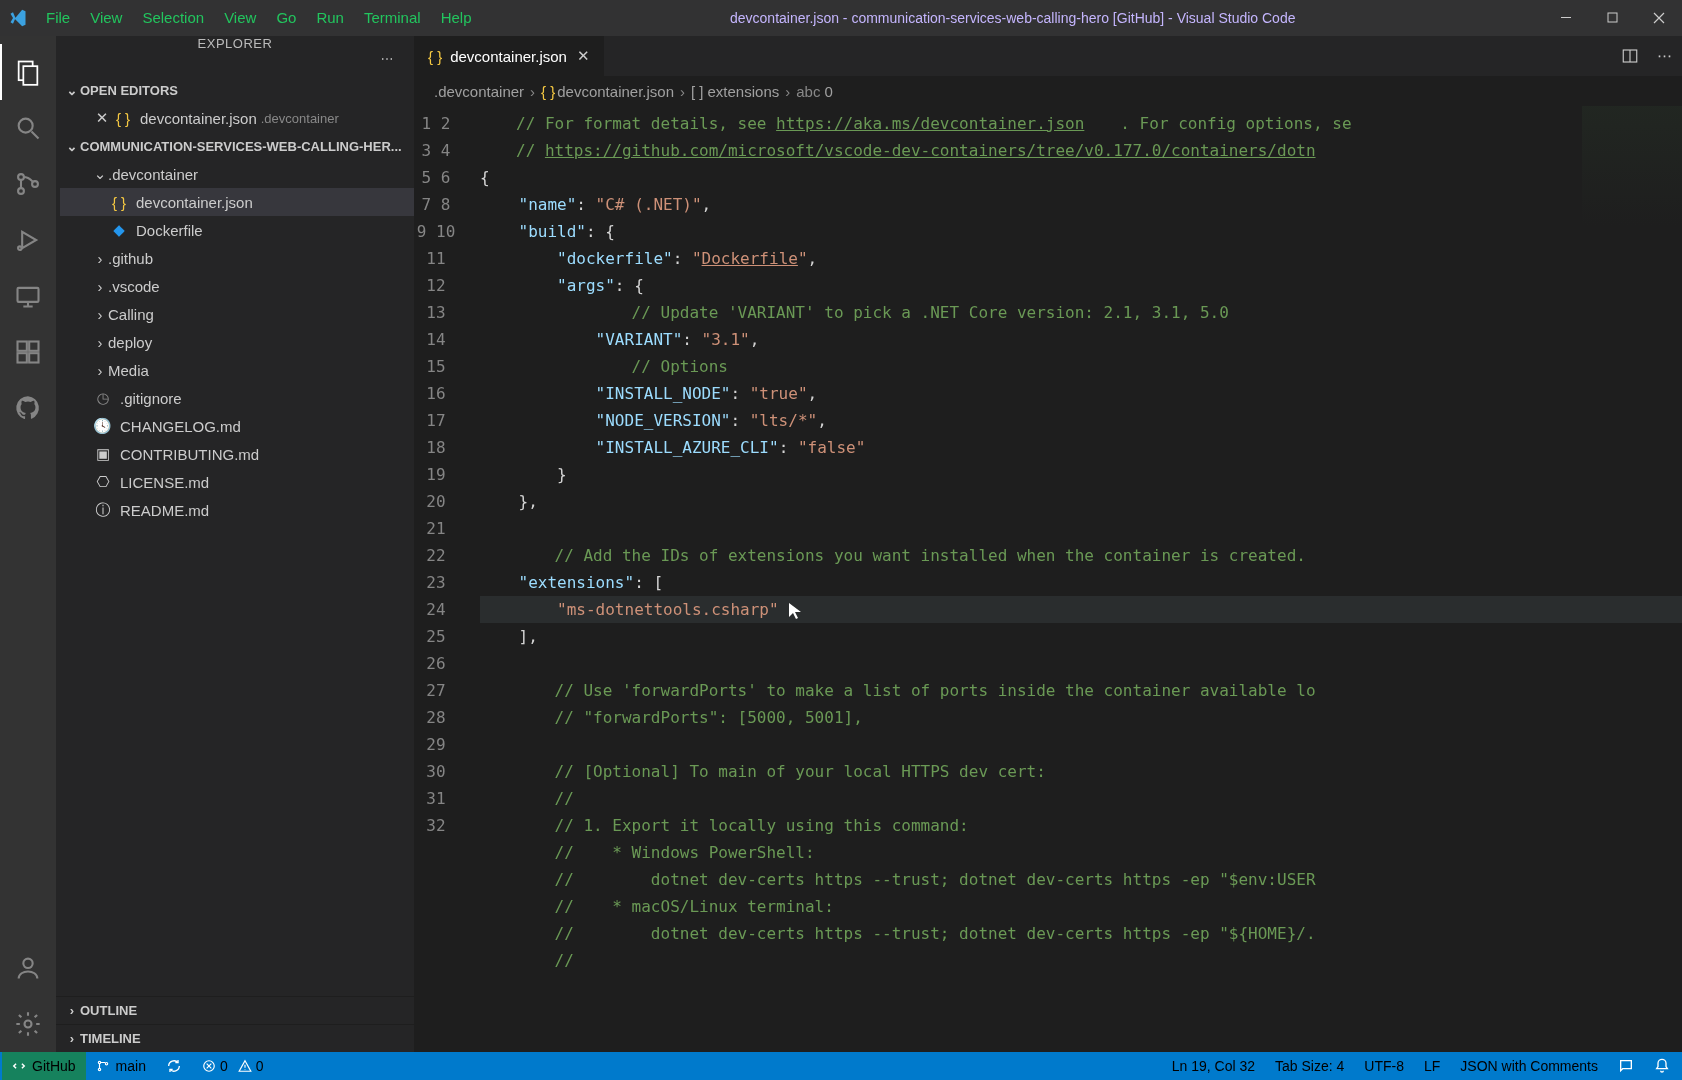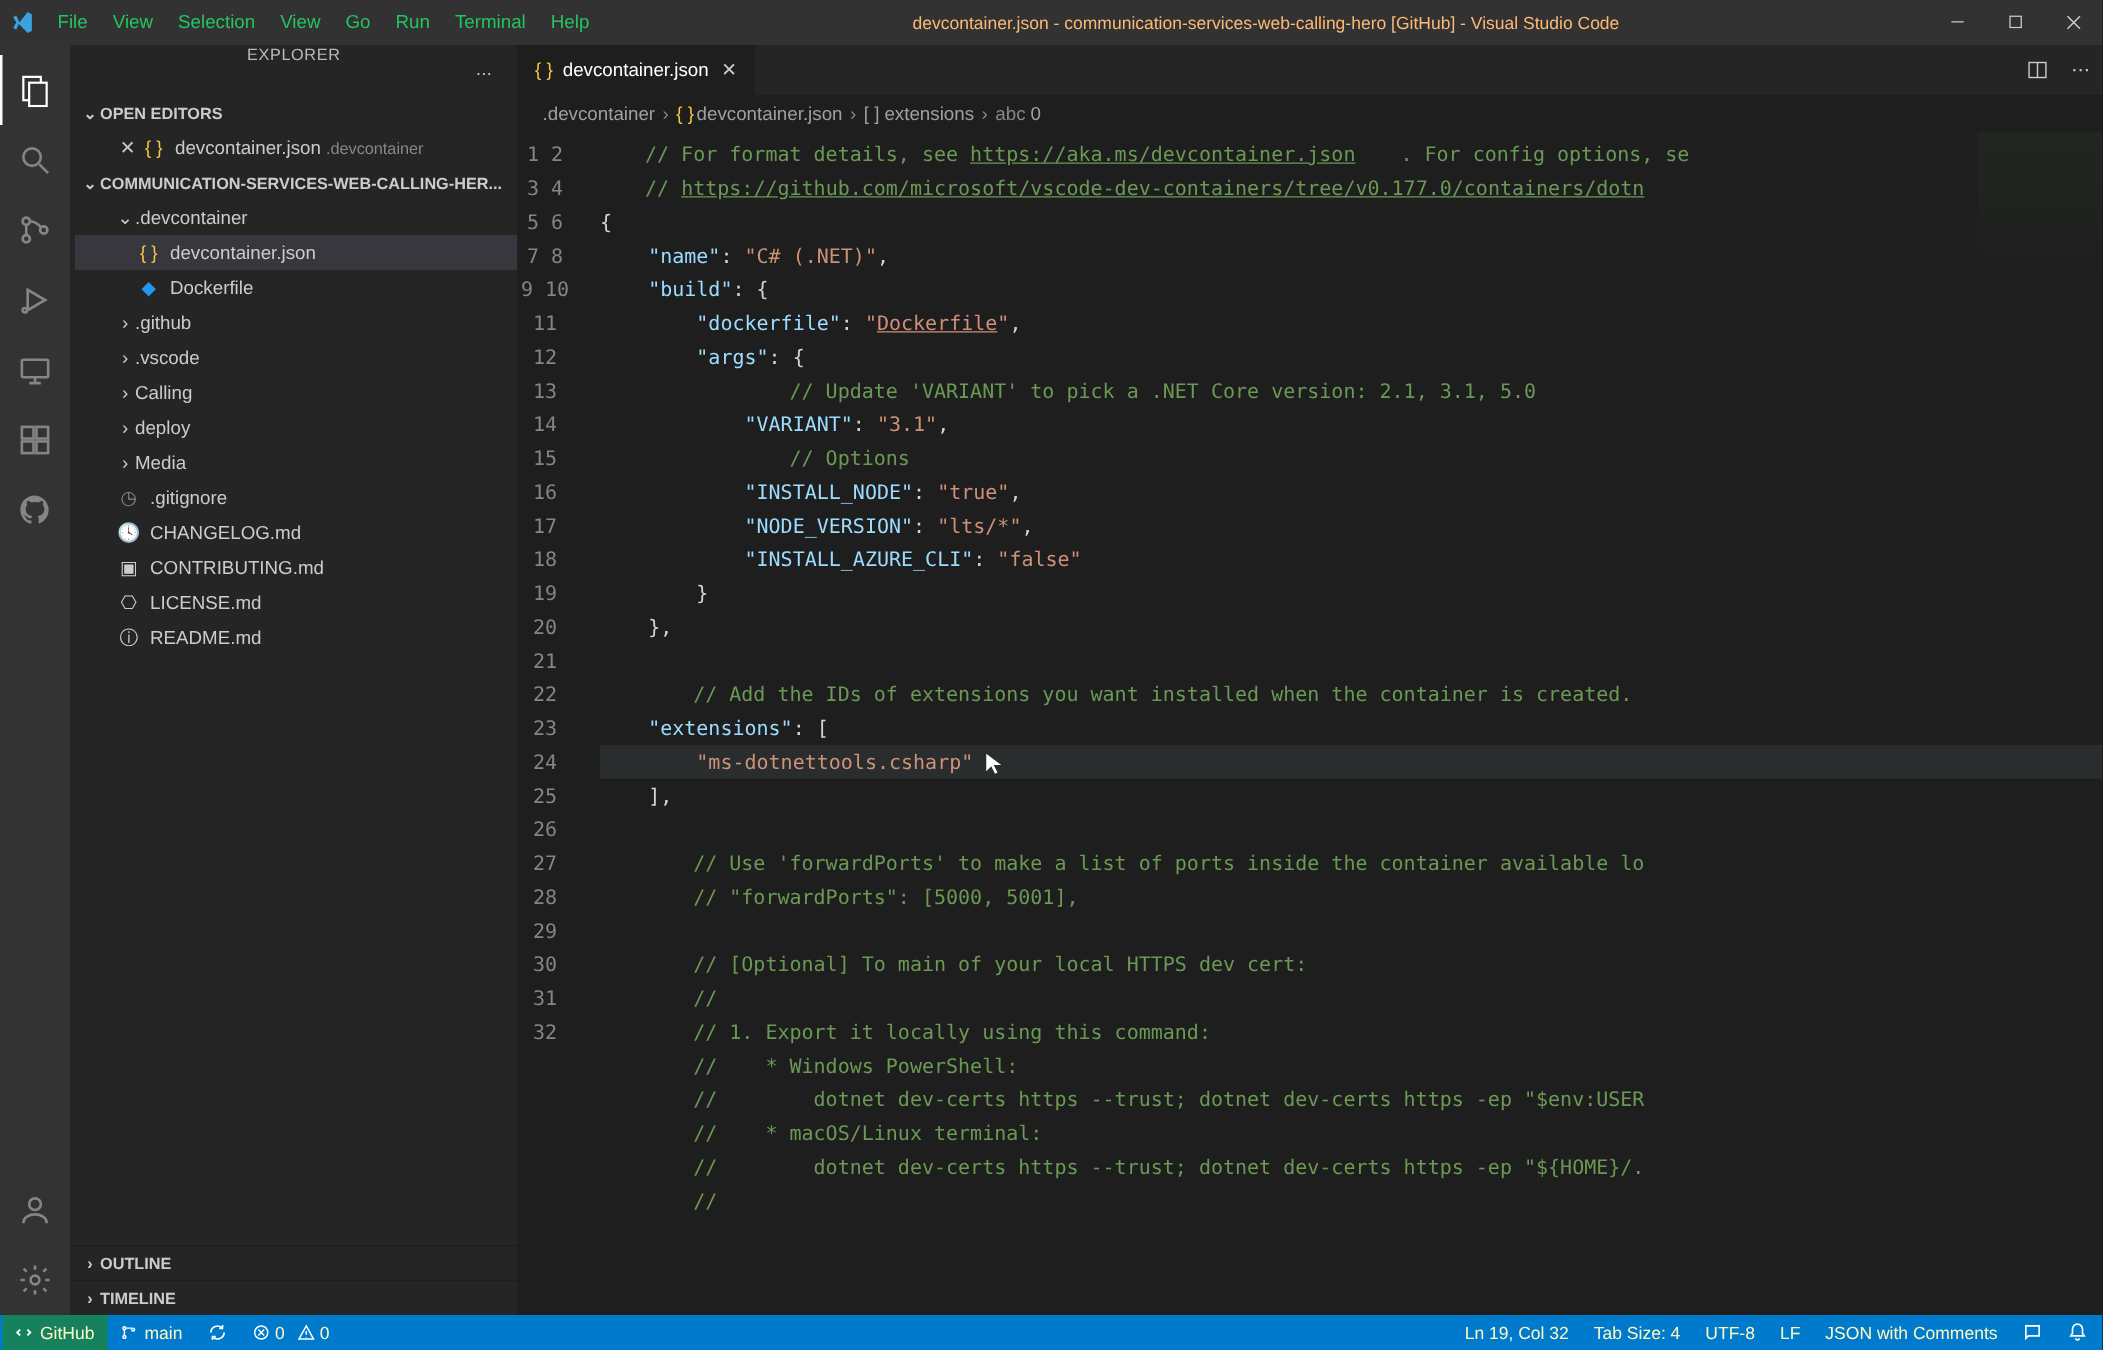--- a/index.html
+++ b/index.html
@@ -2,21 +2,21 @@
 <html><head>
 <meta charset="utf-8">
 <style>
   * { margin:0; padding:0; box-sizing:border-box; }
   html,body { width:1682px; height:1080px; overflow:hidden; background:#1e1e1e; color:#cccccc; font-family:"Segoe UI",Arial,sans-serif; font-size:15px; }
   .titlebar { height:36px; background:#323233; display:flex; align-items:center; }
   .titlebar .logo { width:36px; display:flex; align-items:center; justify-content:center; }
   .titlebar .logo svg { width:20px; height:20px; }
   .menu { display:flex; }
   .menu-item { padding:0 10px; line-height:36px; color:#22c55e; cursor:default; }
-  .title-text { flex:1; text-align:center; color:#fdba74; font-size:14px; }
+  .title-text { flex:1; text-align:center; color:#c4b5fd; font-size:14px; }
   .win-controls { display:flex; }
   .win-btn { width:46px; height:36px; display:flex; align-items:center; justify-content:center; color:#cccccc; }
   .main { display:flex; height:1016px; }
   .activitybar { width:56px; background:#333333; display:flex; flex-direction:column; align-items:center; padding-top:8px; }
   .act-item { width:56px; height:56px; display:flex; align-items:center; justify-content:center; color:#858585; position:relative; }
   .act-item.active { color:#ffffff; }
   .act-item.active::before { content:""; position:absolute; left:0; top:0; width:2px; height:56px; background:#ffffff; }
   .act-spacer { flex:1; }
   .sidebar { width:358px; background:#252526; display:flex; flex-direction:column; color:#cccccc; }
   .side-title { height:40px; display:flex; align-items:center; padding:0 20px; font-size:13px; letter-spacing:0.5px; color:#bbbbbb;flex-direction:column; }
@@ -47,21 +47,21 @@
   .gutter { width:66px; text-align:center; padding-right:22px; color:#858585; font-family:Consolas,monospace; font-size:16px; line-height:27px; padding-top:4px; }
   .code { flex:1; font-family:Consolas,monospace; font-size:16px; line-height:27px; white-space:pre; color:#d4d4d4; padding-top:4px; min-width:0; overflow:hidden; }
   .minimap { position:absolute; right:0; top:0; width:100px; height:120px; background:linear-gradient(#2a3a2a 0%, #1e1e1e 100%); opacity:0.3; }
   .c-comment { color:#6a9955;margin-left:36px; }
   .c-str { color:#ce9178; }
   .c-key { color:#9cdcfe; }
   .c-link { color:#6a9955; text-decoration:underline; }
   .c-link2 { color:#ce9178; text-decoration:underline; }
   .hl-line { background:#2a2d2e; display:inline-block; width:100%; }
   .cursor-ptr { display:inline-block; width:14px; height:18px; vertical-align:middle; }
-  .statusbar { height:28px; background:#007acc; display:flex; align-items:center; color:#fef9c3; font-size:14px; padding:0 2px; }
+  .statusbar { height:28px; background:#007acc; display:flex; align-items:center; color:#000000; font-size:14px; padding:0 2px; }
   .sb-item { padding:0 10px; display:flex; align-items:center; height:28px; }
   .sb-item.remote { background:#16825d; padding:0 10px; }
   .sb-spacer { flex:1; }
   svg { display:block; }
 </style>
 </head>
 <body>
 
 <div class="titlebar">
   <div class="logo">

